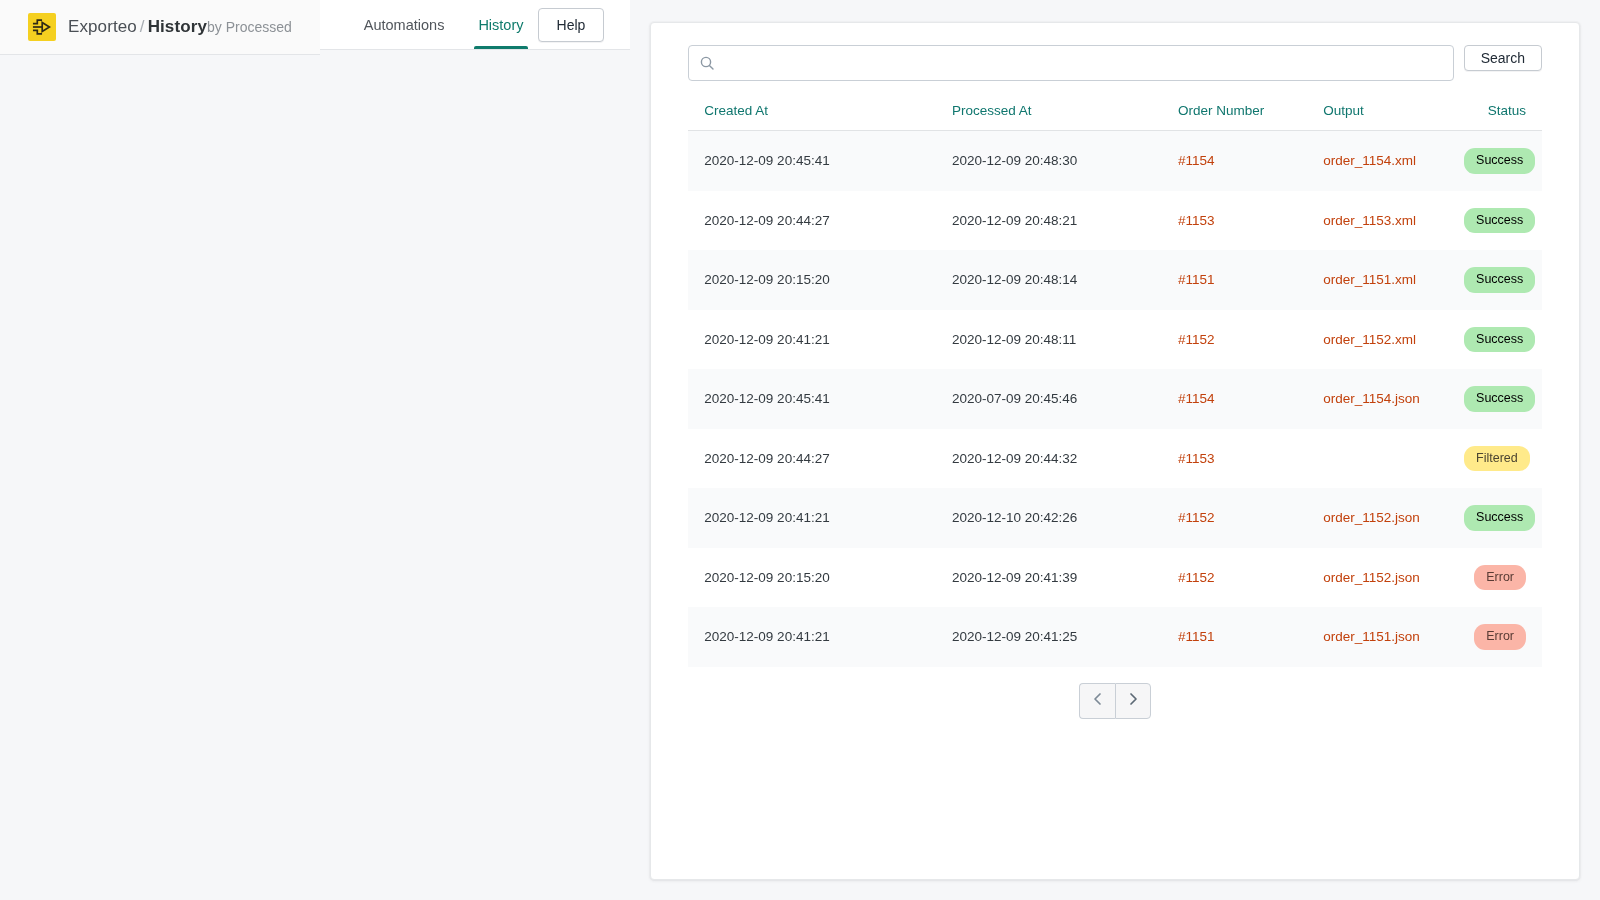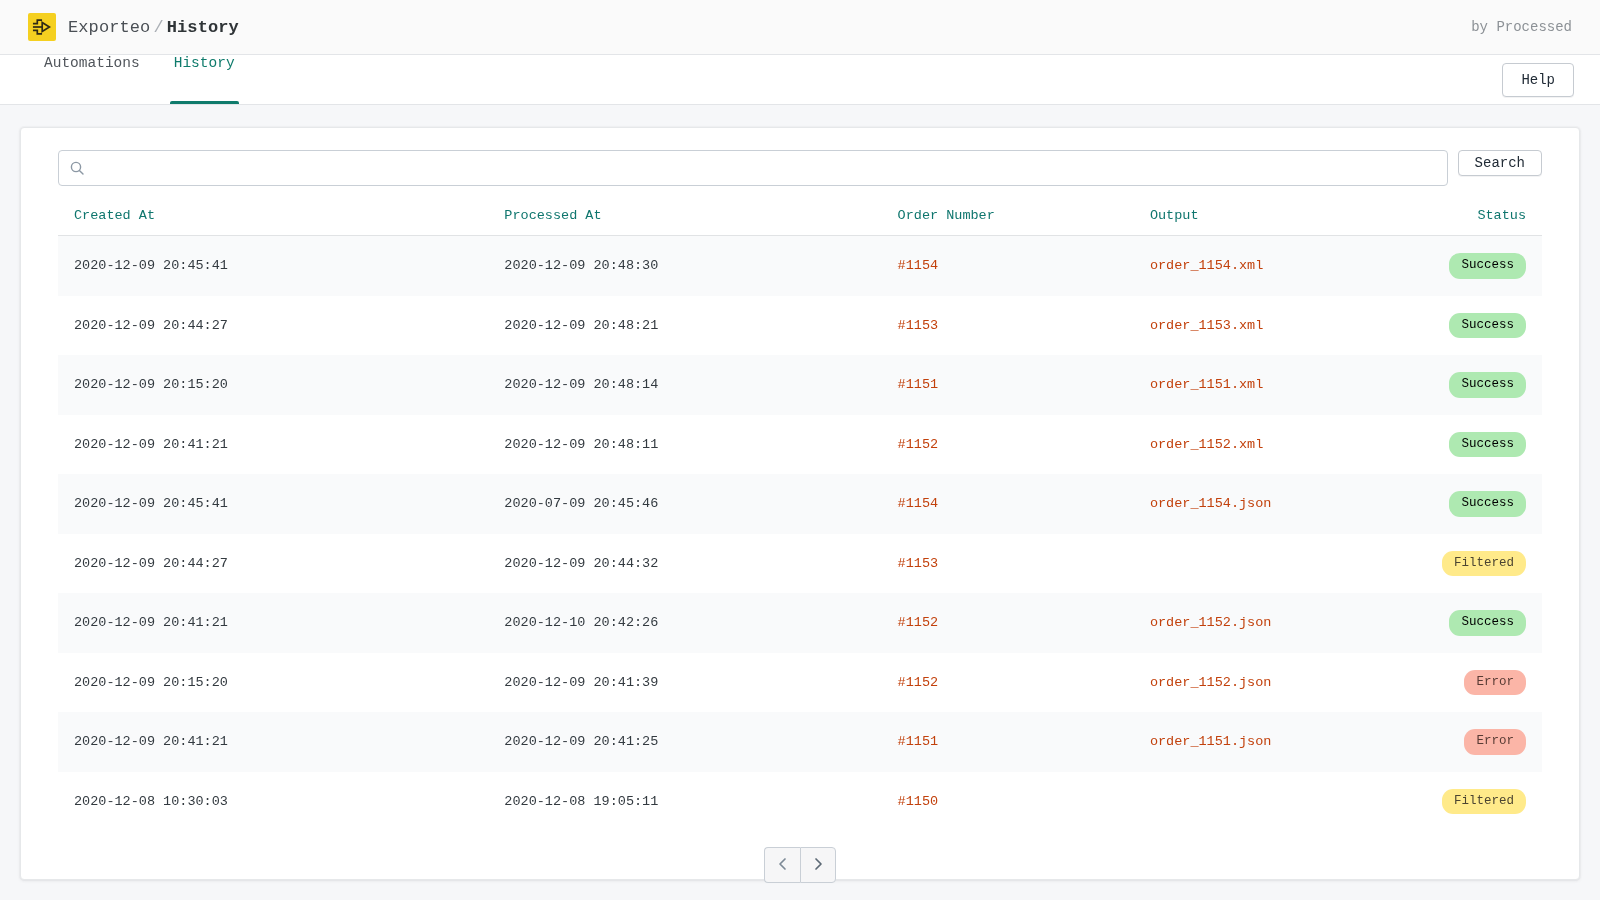--- a/index.html
+++ b/index.html
@@ -6,24 +6,23 @@
   * { box-sizing: border-box; }
   html, body {
     margin: 0; padding: 0;
     width: 1600px; height: 900px;
     background: #ffffff;
     font-family: "Liberation Sans", sans-serif;
     -webkit-font-smoothing: antialiased;
   }
   .app {
     width: 1600px; height: 900px;
-    display: flex; flex-direction: column;
+    display: flex; flex-direction: row;
     background: #f6f7f9;
     overflow: hidden;
-    font-family: Liberation Mono, monospace;
   }
 
   
   .topbar {
     height: 55px;
     min-height: 55px;
     background: #fafafa;
     border-bottom: 1px solid #e3e5e8;
     display: flex;
     align-items: center;
@@ -61,21 +60,21 @@
     min-height: 50px;
     background: #ffffff;
     border-bottom: 1px solid #e3e5e8;
     display: flex;
     align-items: stretch;
     padding: 0 26px 0 30px;
   }
   .tabs { display: flex; align-items: stretch; gap: 6px; }
   .tab {
     position: relative;
-    display: flex; align-items: flex-start;
+    display: flex; align-items: center;
     padding: 0 14px;
     font-size: 14.5px;
     color: #50555b;
     cursor: pointer;
     user-select: none;
   }
   .tab.active { color: #0f7b6c; }
   .tab.active::after {
     content: "";
     position: absolute;
@@ -347,27 +346,20 @@
                 <td><a class="link">order_1152.json</a></td>
                 <td class="right"><span class="badge error">Error</span></td>
               </tr>
               <tr class="alt">
                 <td>2020-12-09 20:41:21</td>
                 <td>2020-12-09 20:41:25</td>
                 <td><a class="link">#1151</a></td>
                 <td><a class="link">order_1151.json</a></td>
                 <td class="right"><span class="badge error">Error</span></td>
               </tr>
-              <tr>
-                <td>2020-12-08 10:30:03</td>
-                <td>2020-12-08 19:05:11</td>
-                <td><a class="link">#1150</a></td>
-                <td></td>
-                <td class="right"><span class="badge filtered">Filtered</span></td>
-              </tr>
             </tbody>
         </table>
       </div>
 
       <div class="pagination">
         <div class="pager">
           <button>
             <span>
               <svg width="16" height="16" viewBox="0 0 16 16" aria-hidden="true">
                 <path d="M10 3 L5 8 L10 13" fill="none" stroke="#7d8a97" stroke-width="1.7" stroke-linecap="round" stroke-linejoin="round"></path>

